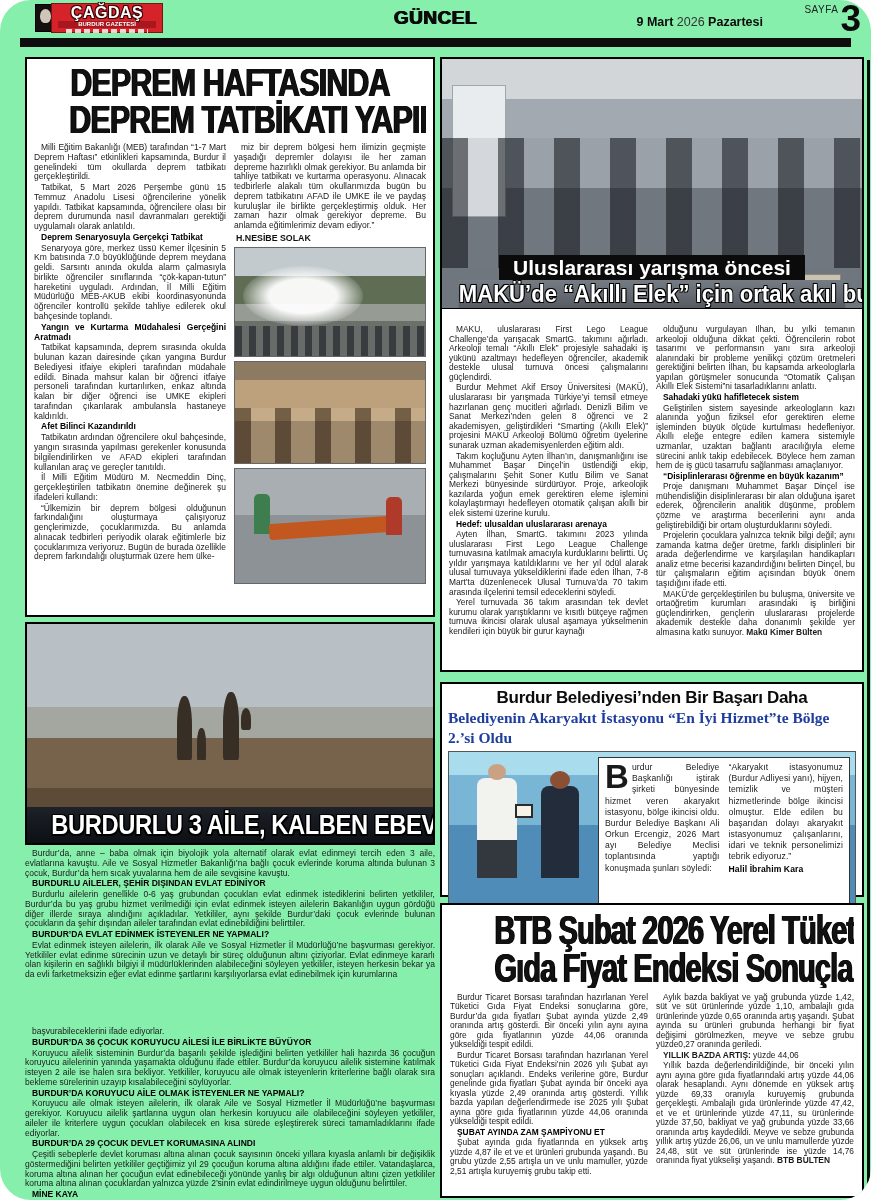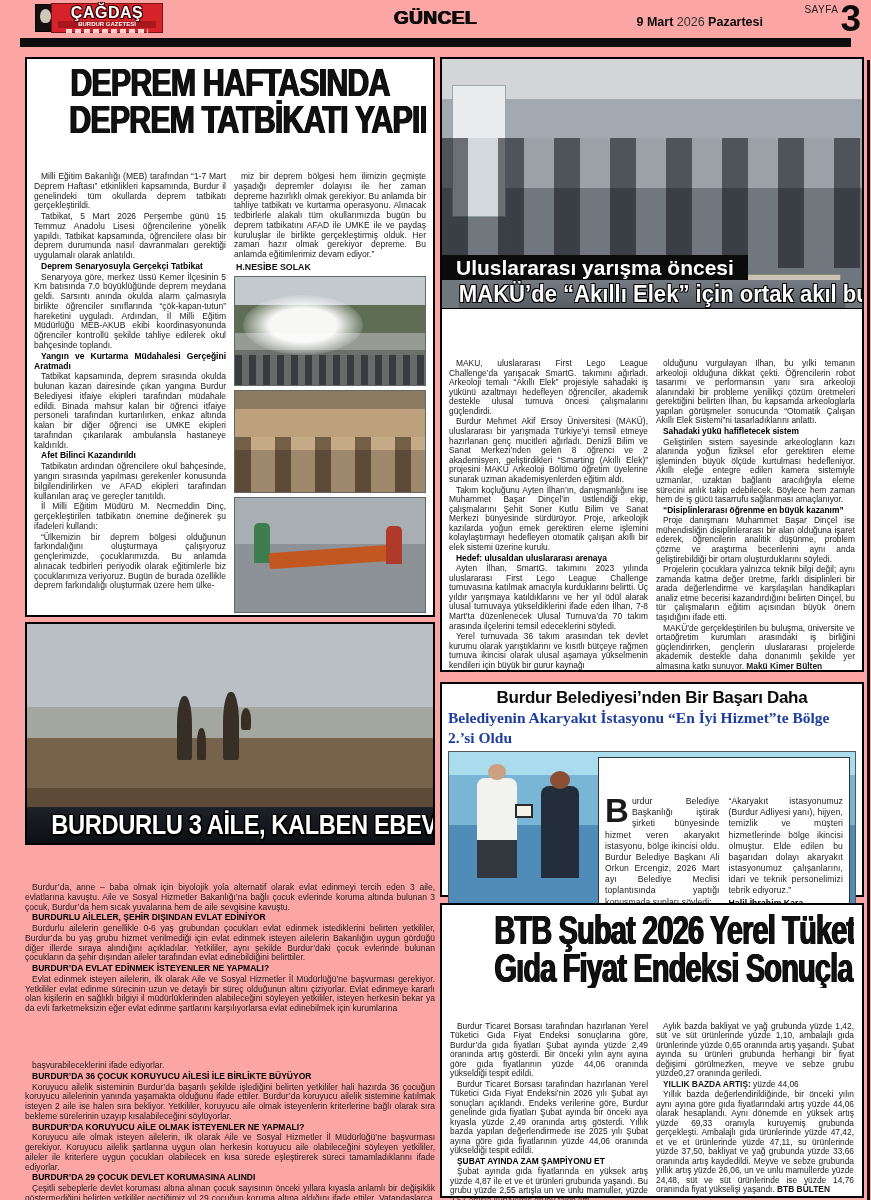--- a/index.html
+++ b/index.html
@@ -1,18 +1,18 @@
 <!DOCTYPE html>
 <html lang="tr"><head>
 <meta charset="utf-8">
 <style>
   *{box-sizing:border-box;margin:0;padding:0;}
   html,body{background:#fff;}
-  .page{position:relative;width:871px;height:1200px;background:#fca5a5;overflow:hidden;
-        font-family:"Liberation Sans",sans-serif;color:#111;margin:0 auto;}
+  .page{position:relative;width:871px;height:1200px;background:#86efac;overflow:hidden;
+        font-family:"Liberation Sans",sans-serif;color:#111;margin:0 auto;border-radius:31px;}
   .page-edge{position:absolute;top:60px;right:1px;width:3px;height:1140px;background:#0d0d0d;}
 
   
   .masthead{position:absolute;left:0;top:0;width:100%;height:36px;}
   .logo{position:absolute;left:35px;top:3px;width:128px;height:32px;}
   .logo-portrait{position:absolute;left:0;top:1px;width:20px;height:28px;background:#14100e;border:1px solid #000;}
   .logo-portrait::after{content:"";position:absolute;left:4px;top:4px;width:11px;height:14px;border-radius:50% 50% 45% 45%;background:#cfc6ba;}
   .logo-red{position:absolute;left:16px;top:0;width:112px;height:30px;background:#d6232a;border:1px solid #7e1114;}
   .logo-title{display:block;text-align:center;color:#fff;font-weight:700;font-size:16px;line-height:17px;letter-spacing:.5px;
               text-shadow:1px 1px 0 #3a0507,-1px -1px 0 #3a0507,1px -1px 0 #3a0507,-1px 1px 0 #3a0507;}
@@ -23,21 +23,21 @@
   .date-line{position:absolute;right:108px;top:15px;font-size:12.5px;color:#0b0b0b;white-space:nowrap;}
   .date-line .dt-b{font-weight:700;}
   .date-line .dt-y{font-weight:400;color:#333;}
   .pagebox{position:absolute;right:10px;top:4px;display:flex;}
   .page-label{font-size:10px;font-weight:400;color:#222;margin:0 2px 7px 0;letter-spacing:.5px;}
   .page-num{font-size:37px;font-weight:700;line-height:30px;color:#0b0b0b;}
   .head-bar{position:absolute;left:20px;top:38px;width:831px;height:9px;background:#0d0d0d;}
 
   
   .abox{position:absolute;background:#fff;border:2px solid #000;}
-  .cols{display:flex;gap:8px;margin-top:34px;}
+  .cols{display:flex;gap:8px;}
   .col{flex:1;overflow:hidden;text-align:justify;}
   .para{font-size:8.5px;line-height:1.15;text-indent:7px;color:#1a1a1a;margin:0 0 1px;}
   .para.bold{font-weight:700;color:#000;}
   .dropcap{float:left;font-size:33px;line-height:27px;font-weight:700;padding:1px 3px 0 0;text-indent:0;}
   .squeeze{display:block;white-space:nowrap;text-align:center;transform-origin:50% 50%;}
 
   
   .deprem-box{left:25px;top:57px;width:410px;height:560px;padding:3px 7px;}
   .deprem-hl{text-align:center;margin:2px 0 5px;overflow:hidden;}
   .deprem-hl .squeeze{font-size:37px;line-height:37px;font-weight:700;letter-spacing:-1px;transform:scale(.82,1.06);
@@ -60,21 +60,21 @@
 
   
   .maku-box{left:440px;top:57px;width:424px;height:615px;}
   .maku-photo{position:relative;width:100%;height:250px;border-bottom:1px solid #000;overflow:hidden;
               background:linear-gradient(180deg,#d3d6d9 0 16%,#a2a9b0 16% 52%,#70767d 52% 100%);}
   .maku-photo .banner{position:absolute;left:10px;top:26px;width:54px;height:132px;background:#e8ecef;border-left:6px solid #2a6fb0;border:1px solid #9aa;}
   .maku-photo .figures{position:absolute;left:0;bottom:40px;width:100%;height:130px;
               background:repeating-linear-gradient(90deg,rgba(24,27,33,.6) 0 26px,rgba(120,126,132,.18) 26px 56px);}
   .maku-photo .table{position:absolute;left:55%;bottom:8px;width:40%;height:26px;background:#c9c3b4;border:1px solid #8d8778;}
   .maku-hl{position:absolute;left:0;bottom:0;width:100%;overflow:hidden;}
-  .maku-kicker-row{text-align:left;}
+  .maku-kicker-row{text-align:center;}
   .maku-kicker{display:inline-block;background:#0b0b0b;color:#fff;font-weight:700;font-size:21px;line-height:25px;padding:0 14px;
                letter-spacing:0;}
   .maku-main{display:block;background:linear-gradient(180deg,#767c84,#565b62);color:#fff;font-weight:700;font-size:24px;line-height:28px;
              text-shadow:1px 1px 0 #000,-1px -1px 0 #000,1px -1px 0 #000,-1px 1px 0 #000;white-space:nowrap;text-align:center;
              transform:scale(.92,1);transform-origin:center;}
   .maku-body{padding:16px 7px;height:358px;}
   .maku-body .para{font-size:8.4px;line-height:1.14;}
 
   
   .family-photo{position:absolute;left:25px;top:622px;width:410px;height:223px;border:2px solid #000;overflow:hidden;

